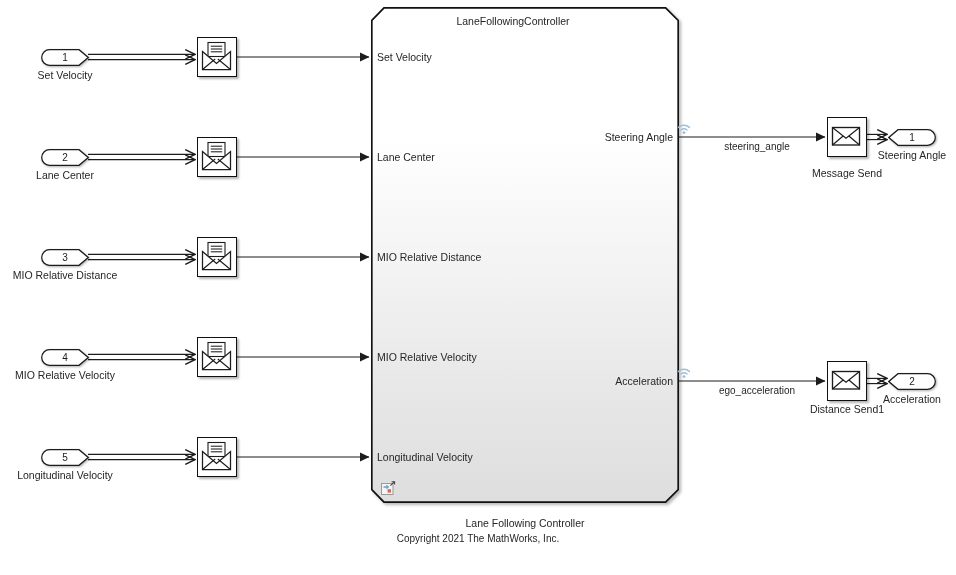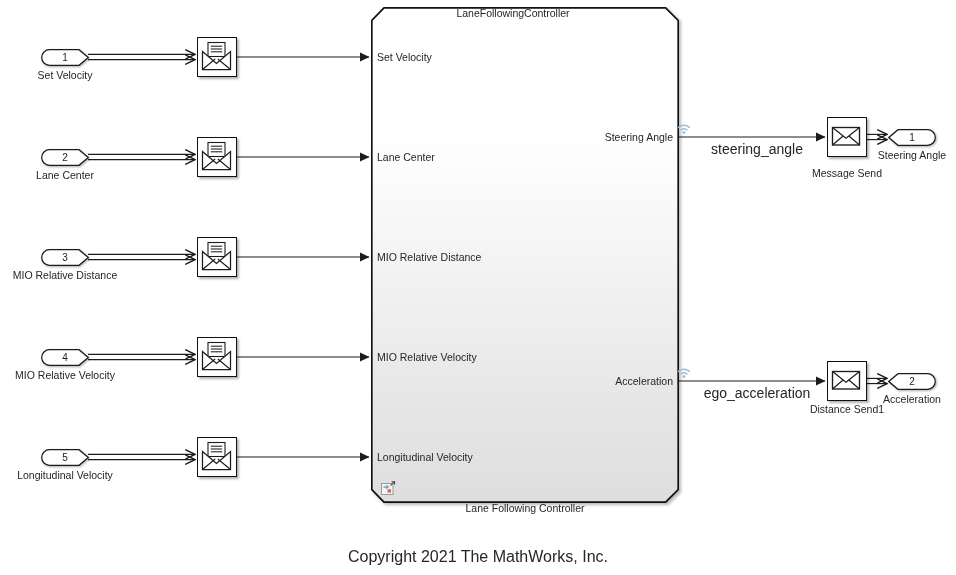--- a/index.html
+++ b/index.html
@@ -46,44 +46,44 @@
     position:absolute;left:371px;top:7px;width:308px;height:496px;
     filter:drop-shadow(2.6px 2.8px 1.4px rgba(0,0,0,0.28));
   }
   #subsys .body{
     position:absolute;inset:0;
     background:linear-gradient(to bottom,#ffffff 0%,#ffffff 26%,#f2f2f2 55%,#e6e6e6 80%,#dedede 100%);
     clip-path:polygon(13px 0,295px 0,308px 13px,308px 483px,295px 496px,13px 496px,0 483px,0 13px);
   }
   #subsys .frame{position:absolute;inset:0;}
   .sys-title{
-    position:absolute;left:0;top:0;width:284px;text-align:center;
+    position:absolute;left:0;top:8px;width:284px;text-align:center;
     font-size:10.5px;color:#262626;
   }
   .sys-inlabel{
     position:absolute;font-size:10.5px;color:#262626;white-space:nowrap;
     transform:translateY(-50%);
   }
   .sys-outlabel{
     position:absolute;font-size:10.5px;color:#262626;white-space:nowrap;
     transform:translate(-100%,-50%);
   }
   .badge{position:absolute;left:9px;bottom:6px;width:17px;height:17px;}
 
   
   .wire{position:absolute;left:0;top:0;pointer-events:none;}
 
   
   .signame{
-    position:absolute;font-size:14px;color:#262626;white-space:nowrap;
+    position:absolute;font-size:10px;color:#262626;white-space:nowrap;
     transform:translateX(-50%);
   }
   .copyright{
-    position:absolute;left:478px;top:548px;transform:translateX(-50%);
-    font-size:16px;color:#262626;white-space:nowrap;
+    position:absolute;left:478px;top:533px;transform:translateX(-50%);
+    font-size:10px;color:#262626;white-space:nowrap;
   }
 </style>
 </head>
 <body>
 
 <div id="canvas">
 
   <svg class="wire" width="956" height="575">
     <defs>
       <marker id="arrowSolid" markerWidth="9" markerHeight="9" refX="8" refY="4.5" orient="auto">
@@ -223,21 +223,21 @@
         <div class="sys-outlabel" style="left:302px;top:130px;">Steering Angle</div>
         <div class="sys-outlabel" style="left:302px;top:374px;">Acceleration</div>
       </div>
     <svg class="badge" width="17" height="17" viewBox="0 0 17 17">
       <rect x="1.5" y="3.5" width="11.5" height="11" fill="#f4f4f4" stroke="#9a9a9a" stroke-width="1"></rect>
       <path d="M3.5,6.2 L6.4,6.2 L6.4,4.6 L9.2,7.0 L6.4,9.4 L6.4,7.8 L3.5,7.8 z" fill="#6f9fc4"></path>
       <rect x="7.6" y="9.2" width="3.4" height="3.4" fill="#d06a5a"></rect>
       <path d="M10.4,5.6 L14.4,1.9 M11.6,1.7 L14.6,1.7 L14.6,4.6" fill="none" stroke="#444" stroke-width="1.05"></path>
     </svg>
   </div>
-  <div class="lbl center" id="subsys-caption" style="left:525px;top:502px;text-align:right;">Lane Following Controller</div>
+  <div class="lbl center" id="subsys-caption" style="left:525px;top:517px;text-align:right;">Lane Following Controller</div>
 
   <div id="outputs-layer">
       <div class="abs" style="left:676px;top:120px;"><svg width="16" height="16" viewBox="0 0 16 16">
           <path d="M2.6,7.4 A8.2,8.2 0 0 1 13.4,7.4" fill="none" stroke="#9fbfd8" stroke-width="1.5" stroke-linecap="round"></path>
           <path d="M5.0,10.0 A4.6,4.6 0 0 1 11.0,10.0" fill="none" stroke="#9fbfd8" stroke-width="1.4" stroke-linecap="round"></path>
           <circle cx="8" cy="12.6" r="1.45" fill="#9fbfd8"></circle>
         </svg></div>
       <div class="signame" style="left:757px;top:141px;">steering_angle</div>
       <div class="msgblk" style="left:827px;top:117px;"><span><svg width="36" height="36" viewBox="0 0 36 36">
             <rect x="4.5" y="9.5" width="27" height="17.5" fill="#ffffff" stroke="#1c1c1c" stroke-width="1.35"></rect>

